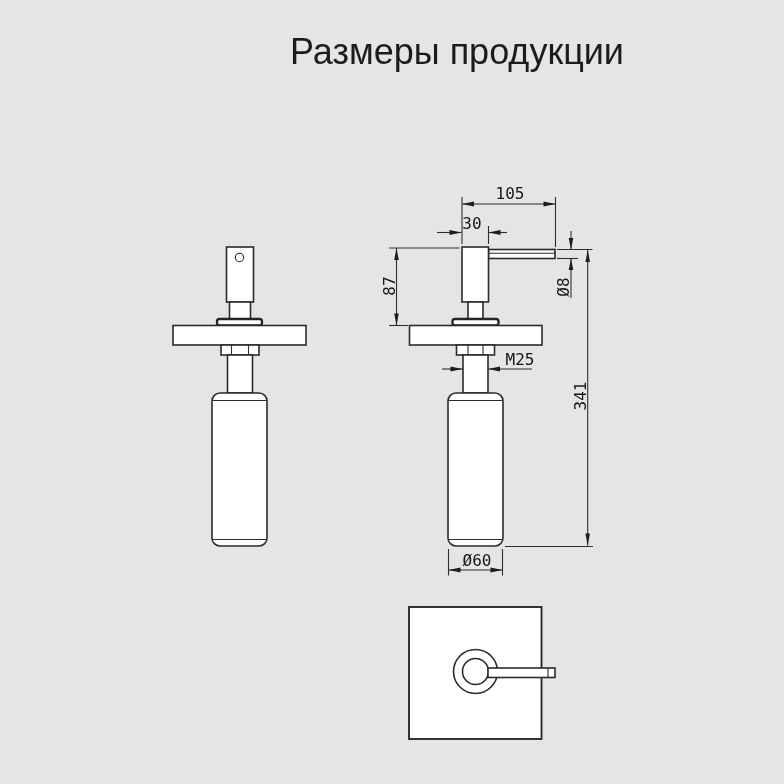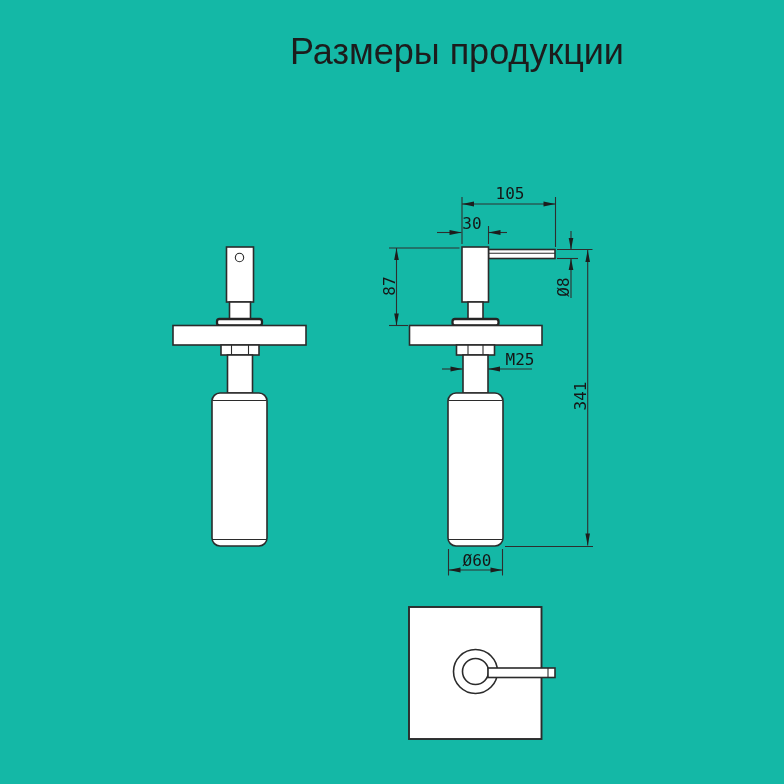--- a/index.html
+++ b/index.html
@@ -8,21 +8,21 @@
     background: #ffffff;
     width: 784px;
     height: 784px;
     overflow: hidden;
     font-family: "Liberation Sans", sans-serif;
   }
   .stage {
     position: relative;
     width: 784px;
     height: 784px;
-    background: #14b8a6;
+    background: #e5e5e5;
   }
   svg { display: block; }
   .part {
     fill: #ffffff;
     stroke: #2b2b2b;
     stroke-width: 1.6;
   }
   .part-thin {
     fill: none;
     stroke: #2b2b2b;

